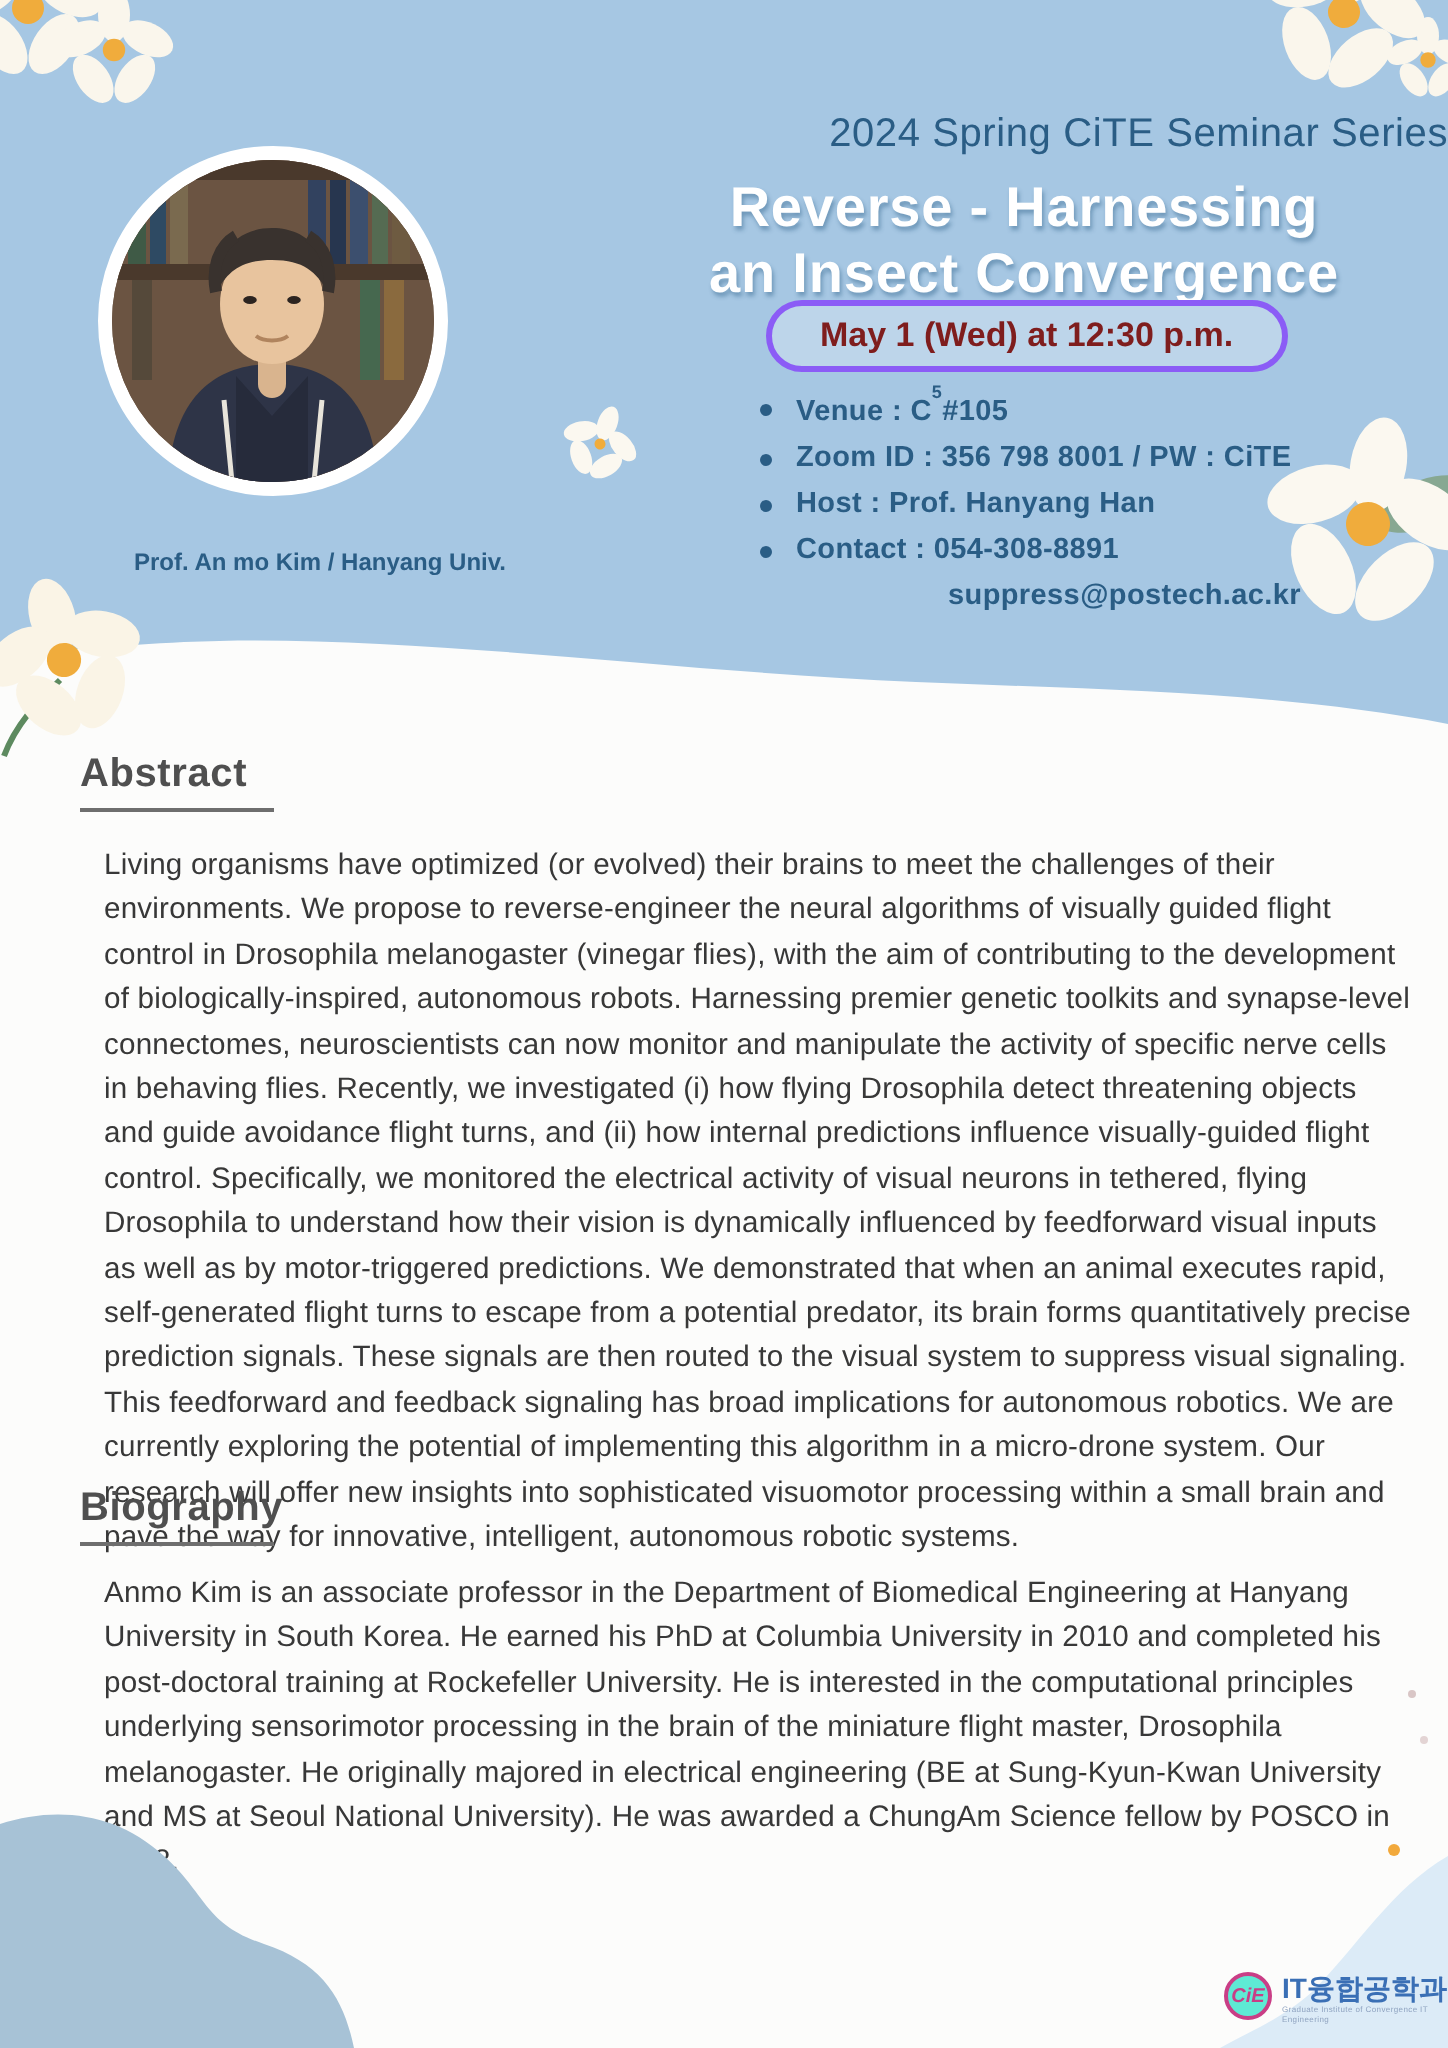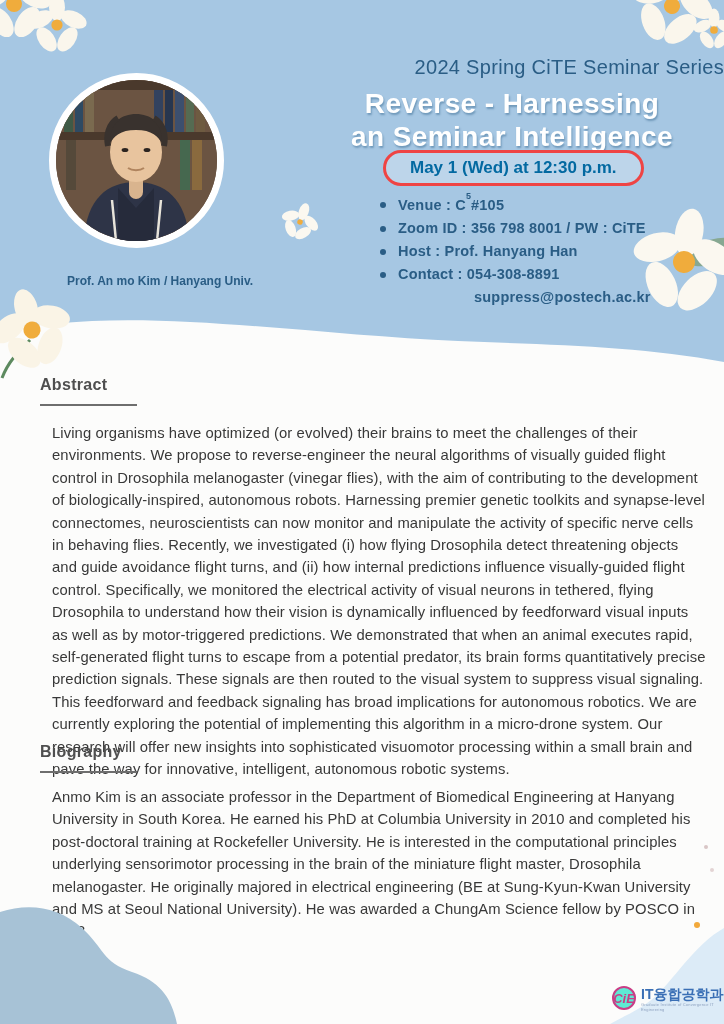--- a/index.html
+++ b/index.html
@@ -17,22 +17,22 @@
     color:#2a5d85; letter-spacing:0.3px;
   }
   .talk-title {
     position:absolute; left:300px; top:87px; width:424px;
     text-align:center; font-size:28px; font-weight:700; color:#ffffff;
     line-height:33px; text-shadow:1px 2px 2px rgba(42,93,133,0.45);
     letter-spacing:0.4px;
   }
   .date-badge {
     position:absolute; left:383px; top:150px;
-    background:#bdd5ea; border:3px solid #ef4444; border-radius:24px;
-    padding:5px 24px; font-size:17px; font-weight:700; color:#0369a1;
+    background:#bdd5ea; border:3px solid #8b5cf6; border-radius:24px;
+    padding:5px 24px; font-size:17px; font-weight:700; color:#7f1d1d;
     white-space:nowrap;
   }
   .details { position:absolute; left:378px; top:196px; list-style:none; }
   .details li {
     font-size:14.5px; font-weight:700; color:#2a5d85;
     margin-bottom:7px; padding-left:20px; position:relative;
     letter-spacing:0.2px;
   }
   .details li::before {
     content:""; position:absolute; left:2px; top:6px;
@@ -49,21 +49,21 @@
     background:#6b5442;
   }
   .speaker-caption {
     position:absolute; left:20px; top:274px; width:280px;
     text-align:center; font-size:12px; font-weight:700; color:#2a5d85;
   }
 
   
   .section-heading {
     position:absolute; left:40px;
-    font-size:16px; font-weight:700; color:#4f4f4f; letter-spacing:0.3px;
+    font-size:20px; font-weight:700; color:#4f4f4f; letter-spacing:0.3px;
   }
   .heading-rule {
     position:absolute; left:40px; width:97px; height:2px; background:#6e6e6e;
   }
   .section-body {
     position:absolute; left:52px; width:654px;
     font-size:14.8px; line-height:22.4px; color:#383838;
     text-align:left; letter-spacing:0.1px;
   }
   #abstract-heading { top:376px; }
@@ -75,21 +75,21 @@
 
   
   .dept-logo {
     position:absolute; left:612px; top:986px;
     display:flex; align-items:flex-start; gap:5px;
   }
   .logo-circle {
     width:24px; height:24px; border-radius:50%;
     border:2px solid #c93e86; background:#5eead4;
     display:flex; align-items:center; justify-content:center;
-    font-size:13px; font-weight:700; font-style:italic; color:#c93e86;
+    font-size:10px; font-weight:700; font-style:italic; color:#c93e86;
     flex:0 0 auto;
   }
   .logo-text-col { display:flex; flex-direction:column; }
   .dept-name { font-size:14px; font-weight:700; color:#3a6fb5; line-height:16px; }
   .dept-sub { font-size:4px; color:#8fa3c0; letter-spacing:0.2px; }
 
   .orange-dot {
     position:absolute; left:694px; top:922px; width:6px; height:6px;
     border-radius:50%; background:#f2a93b;
   }
@@ -198,21 +198,21 @@
       <ellipse cx="91" cy="70" rx="3.4" ry="2" fill="#2c2420"></ellipse>
       <path d="M72 88 C76 91 84 91 88 88" stroke="#b0845e" stroke-width="2" fill="none"></path>
       <path d="M56 120 L60 161 M105 120 L101 161" stroke="#e8e4da" stroke-width="2.5" fill="none"></path>
     </svg>
   </div>
   <div class="speaker-caption">Prof. An mo Kim / Hanyang Univ.</div>
 
   <div class="series-title">2024 Spring CiTE Seminar Series</div>
   <div class="talk-title">
     <div>Reverse - Harnessing</div>
-    <div>an Seminar Intelligence</div>
+    <div>an Insect Convergence</div>
   </div>
   <div class="date-badge">May 1 (Wed) at 12:30 p.m.</div>
 
   <ul class="details">
     <li><span>Venue : C</span><sup class="v-sup">5</sup><span>#105</span></li>
     <li>Zoom ID : 356 798 8001  /  PW : CiTE</li>
     <li>Host : Prof. Hanyang Han</li>
     <li>Contact : 054-308-8891</li>
     <li class="email-line">suppress@postech.ac.kr</li>
   </ul>

